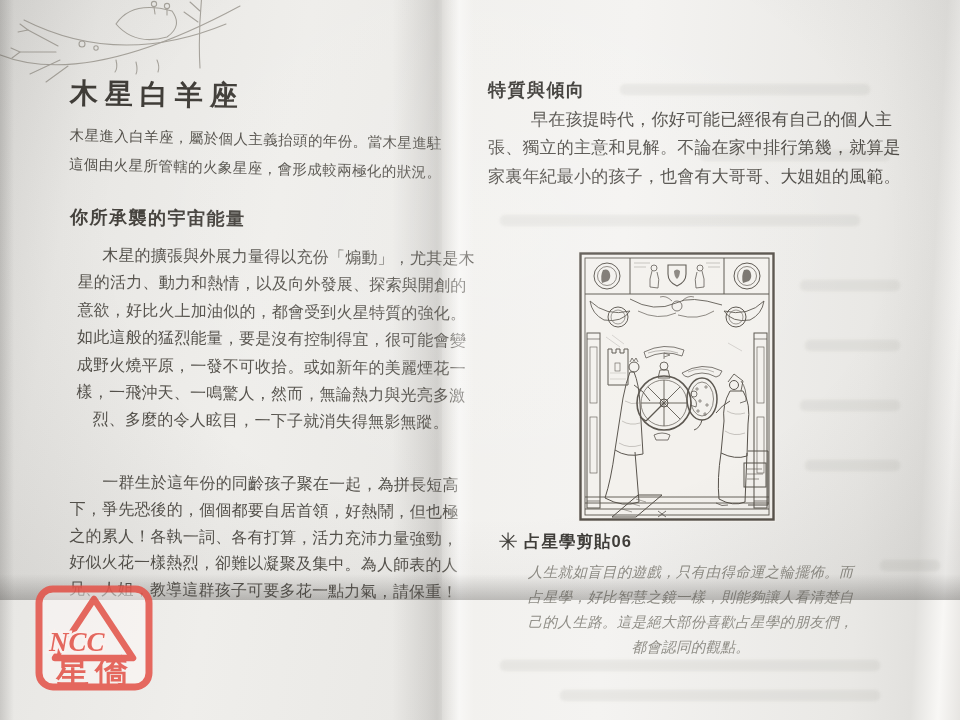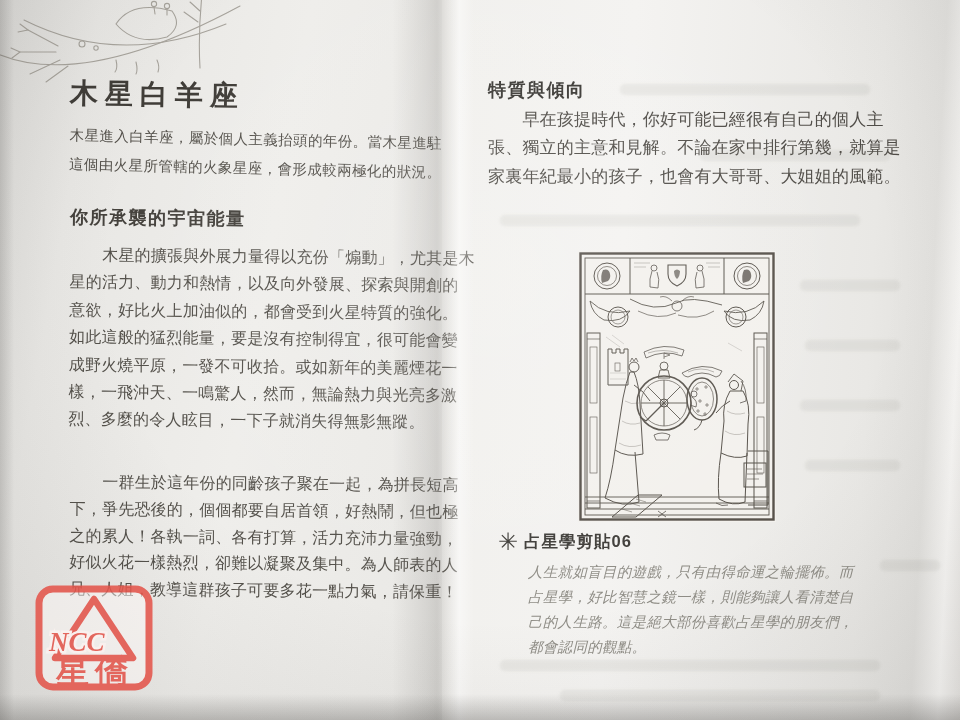--- a/index.html
+++ b/index.html
@@ -1,18 +1,18 @@
 <!DOCTYPE html>
 <html><head>
 <meta charset="utf-8">
 <style>
   html,body{margin:0;padding:0;}
   body{width:960px;height:720px;overflow:hidden;background:#cfcecb;
        font-family:"Liberation Sans",sans-serif;}
-  .photo{position:relative;width:960px;height:720px;background:#e9e8e5;}
+  .photo{position:relative;width:960px;height:600px;background:#e9e8e5;text-align:center;}
 
   
   .half{position:absolute;top:0;height:720px;}
   .half-left{left:0;width:442px;
     background:linear-gradient(100deg,#d9d8d5 0%,#e8e7e4 18%,#efeeeb 55%,#e9e8e5 100%);}
   .half-right{left:442px;width:518px;
     background:linear-gradient(93deg,#f1f0ed 0%,#f4f3f1 35%,#e9e8e5 80%,#e2e1de 91%,#f8f7f5 96%,#e7e5e2 100%);}
 
   .gutter{position:absolute;top:0;left:392px;width:82px;height:720px;
     background:linear-gradient(to right,rgba(95,92,88,0) 0%,rgba(95,92,88,0.14) 42%,rgba(95,92,88,0.20) 55%,rgba(140,137,132,0.10) 68%,rgba(255,255,255,0.45) 82%,rgba(255,255,255,0) 100%);}

